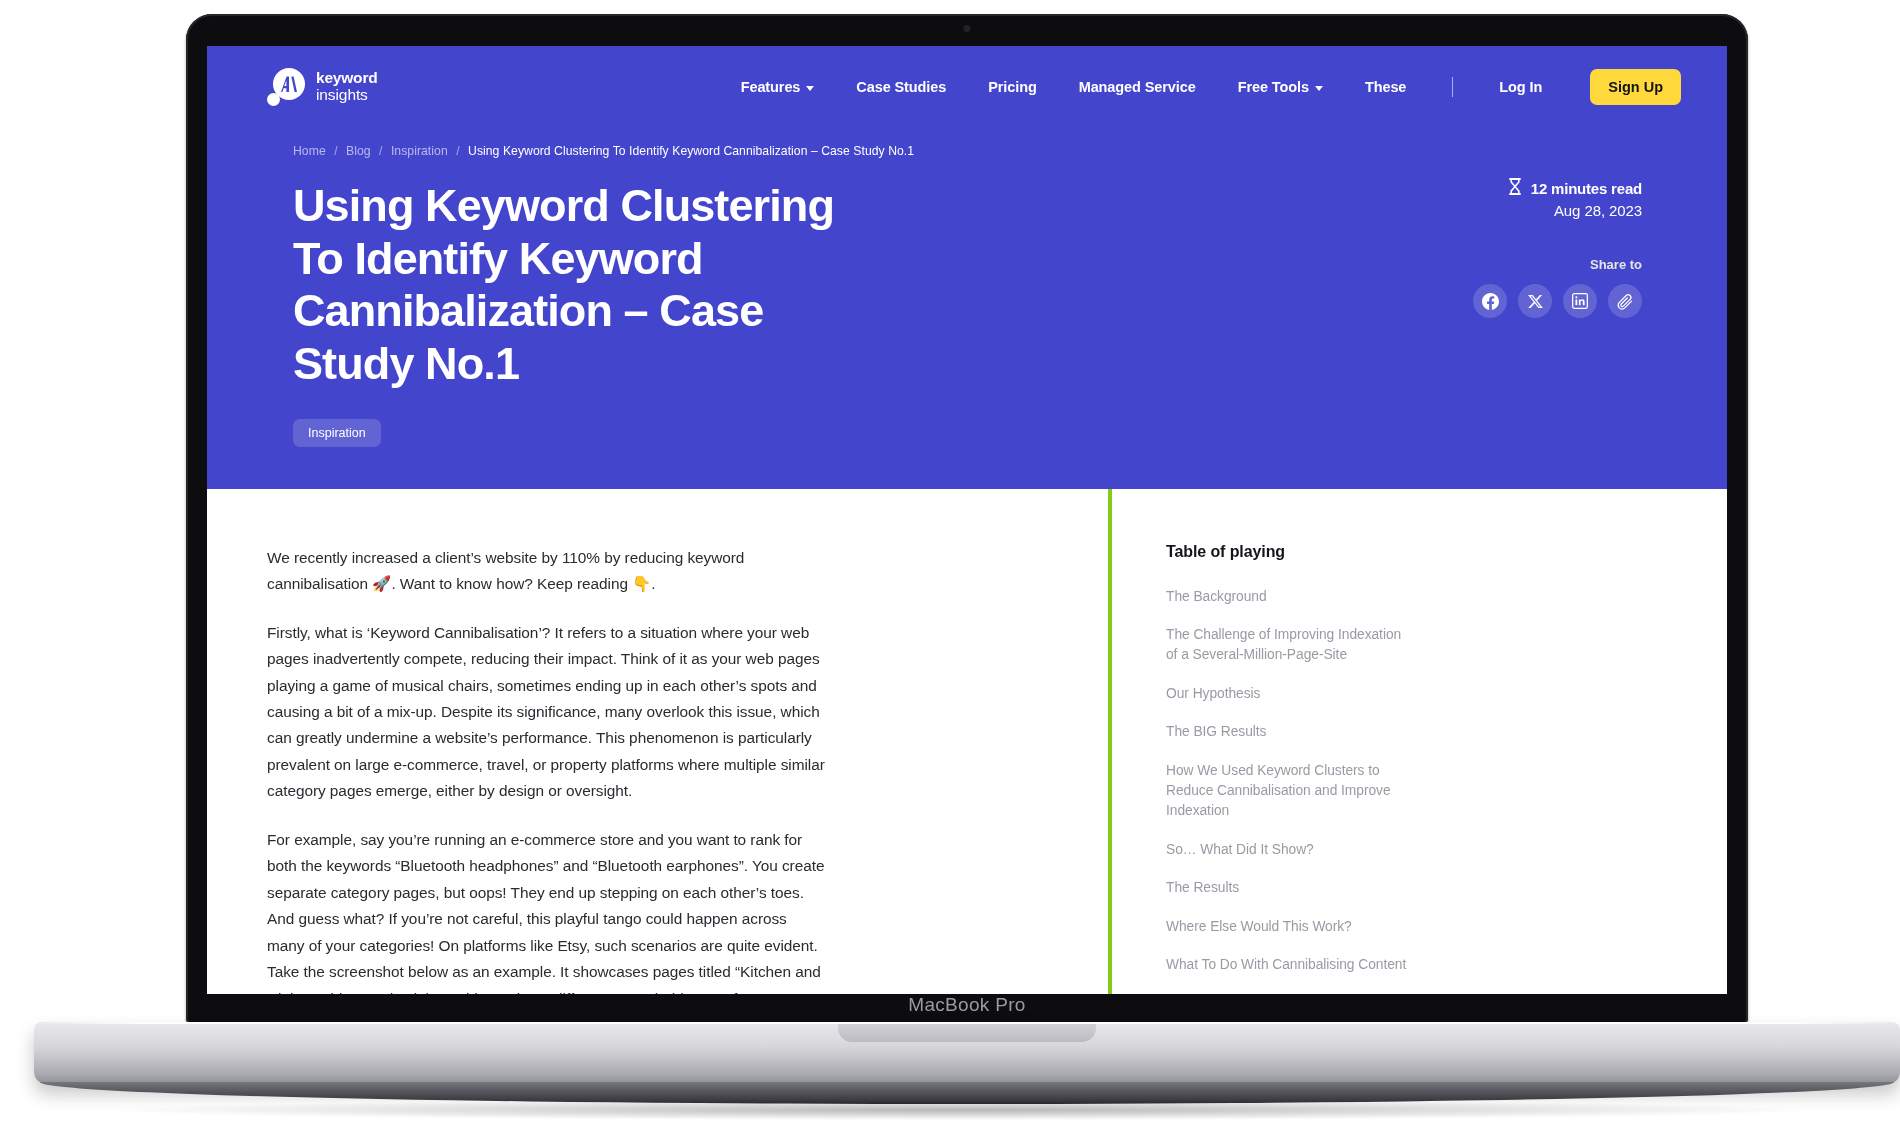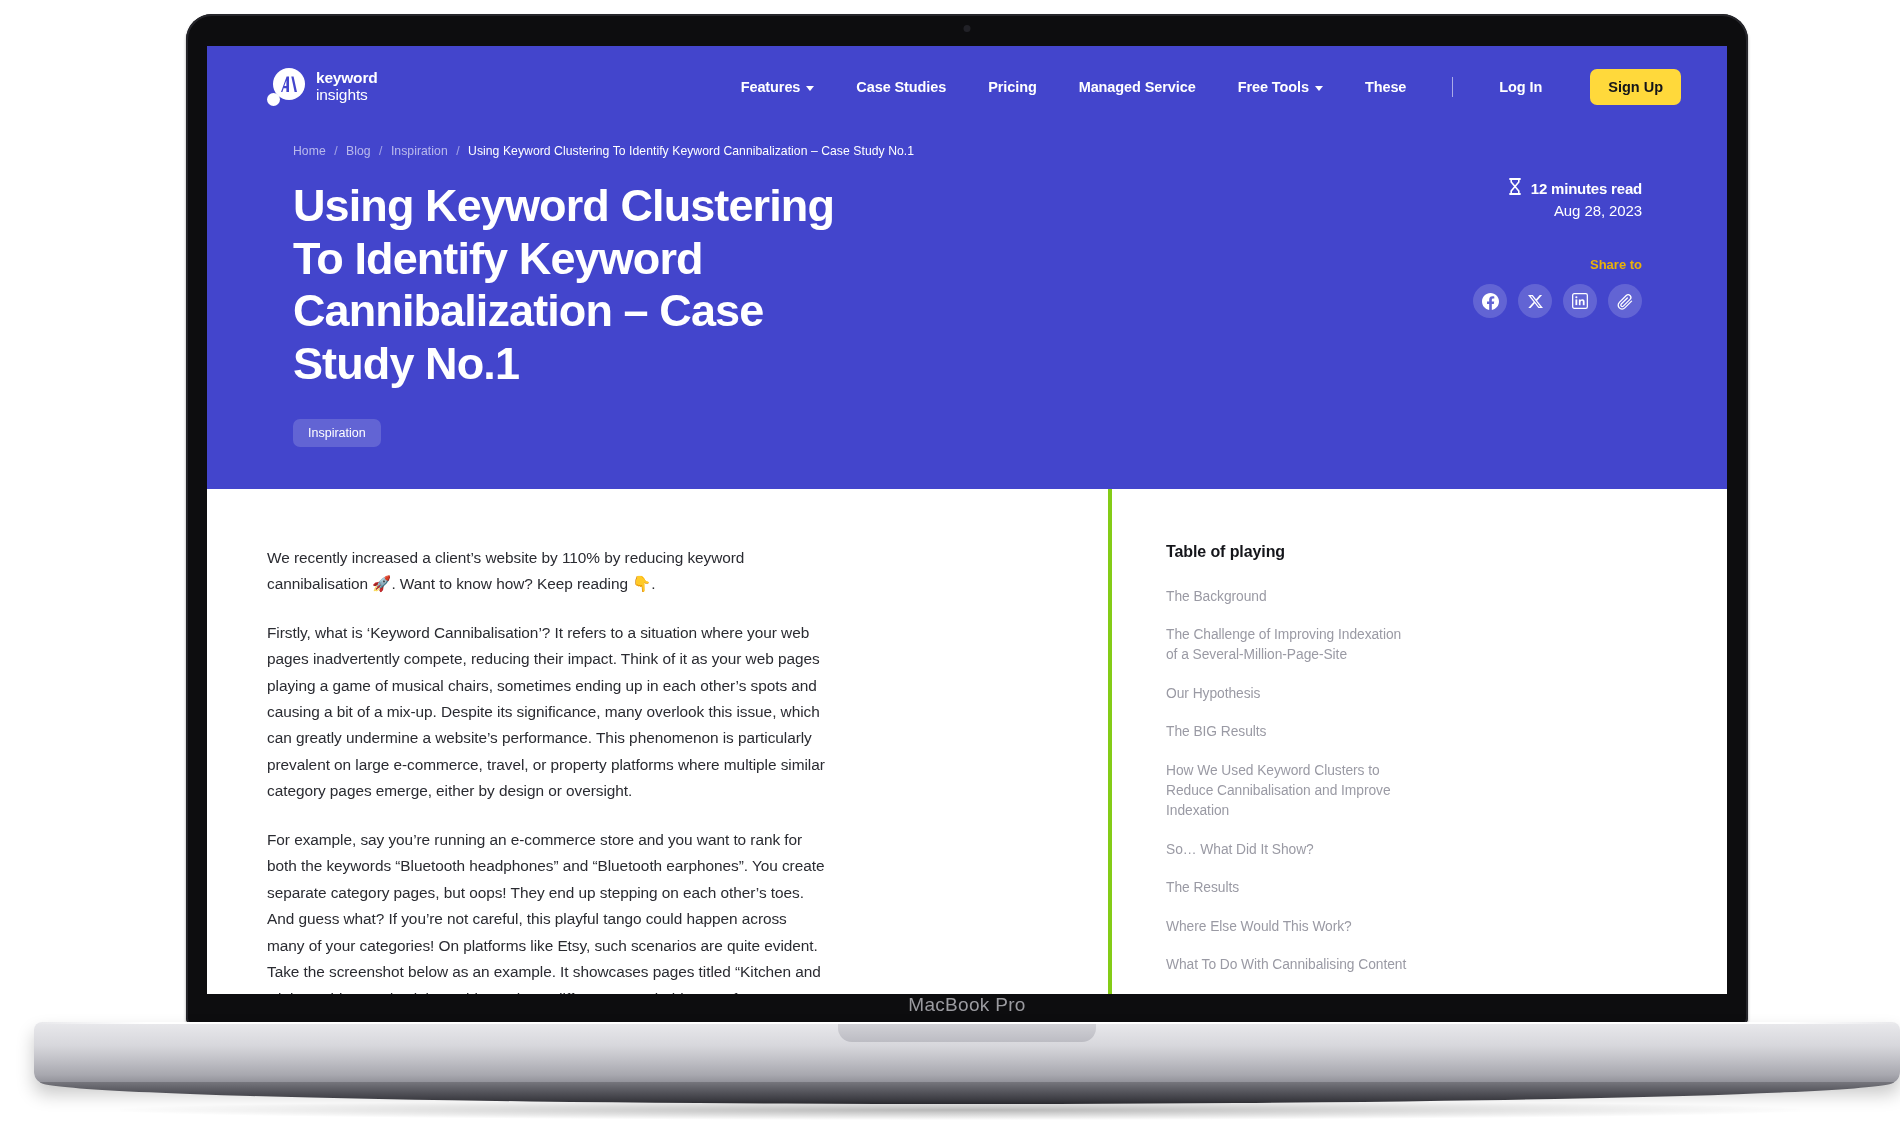--- a/index.html
+++ b/index.html
@@ -241,21 +241,21 @@
   }
   .hero-date {
     color: #ffffff;
     font-size: 15px;
     font-weight: 400;
     margin-top: 4px;
     letter-spacing: -.1px;
   }
   .share-label {
     margin-top: 38px;
-    color: #eab308;
+    color: #e5e5e5;
     font-size: 13px;
     font-weight: 700;
   }
   .share-row {
     margin-top: 12px;
     display: flex;
     gap: 11px;
     justify-content: flex-end;
   }
   .share-btn {

